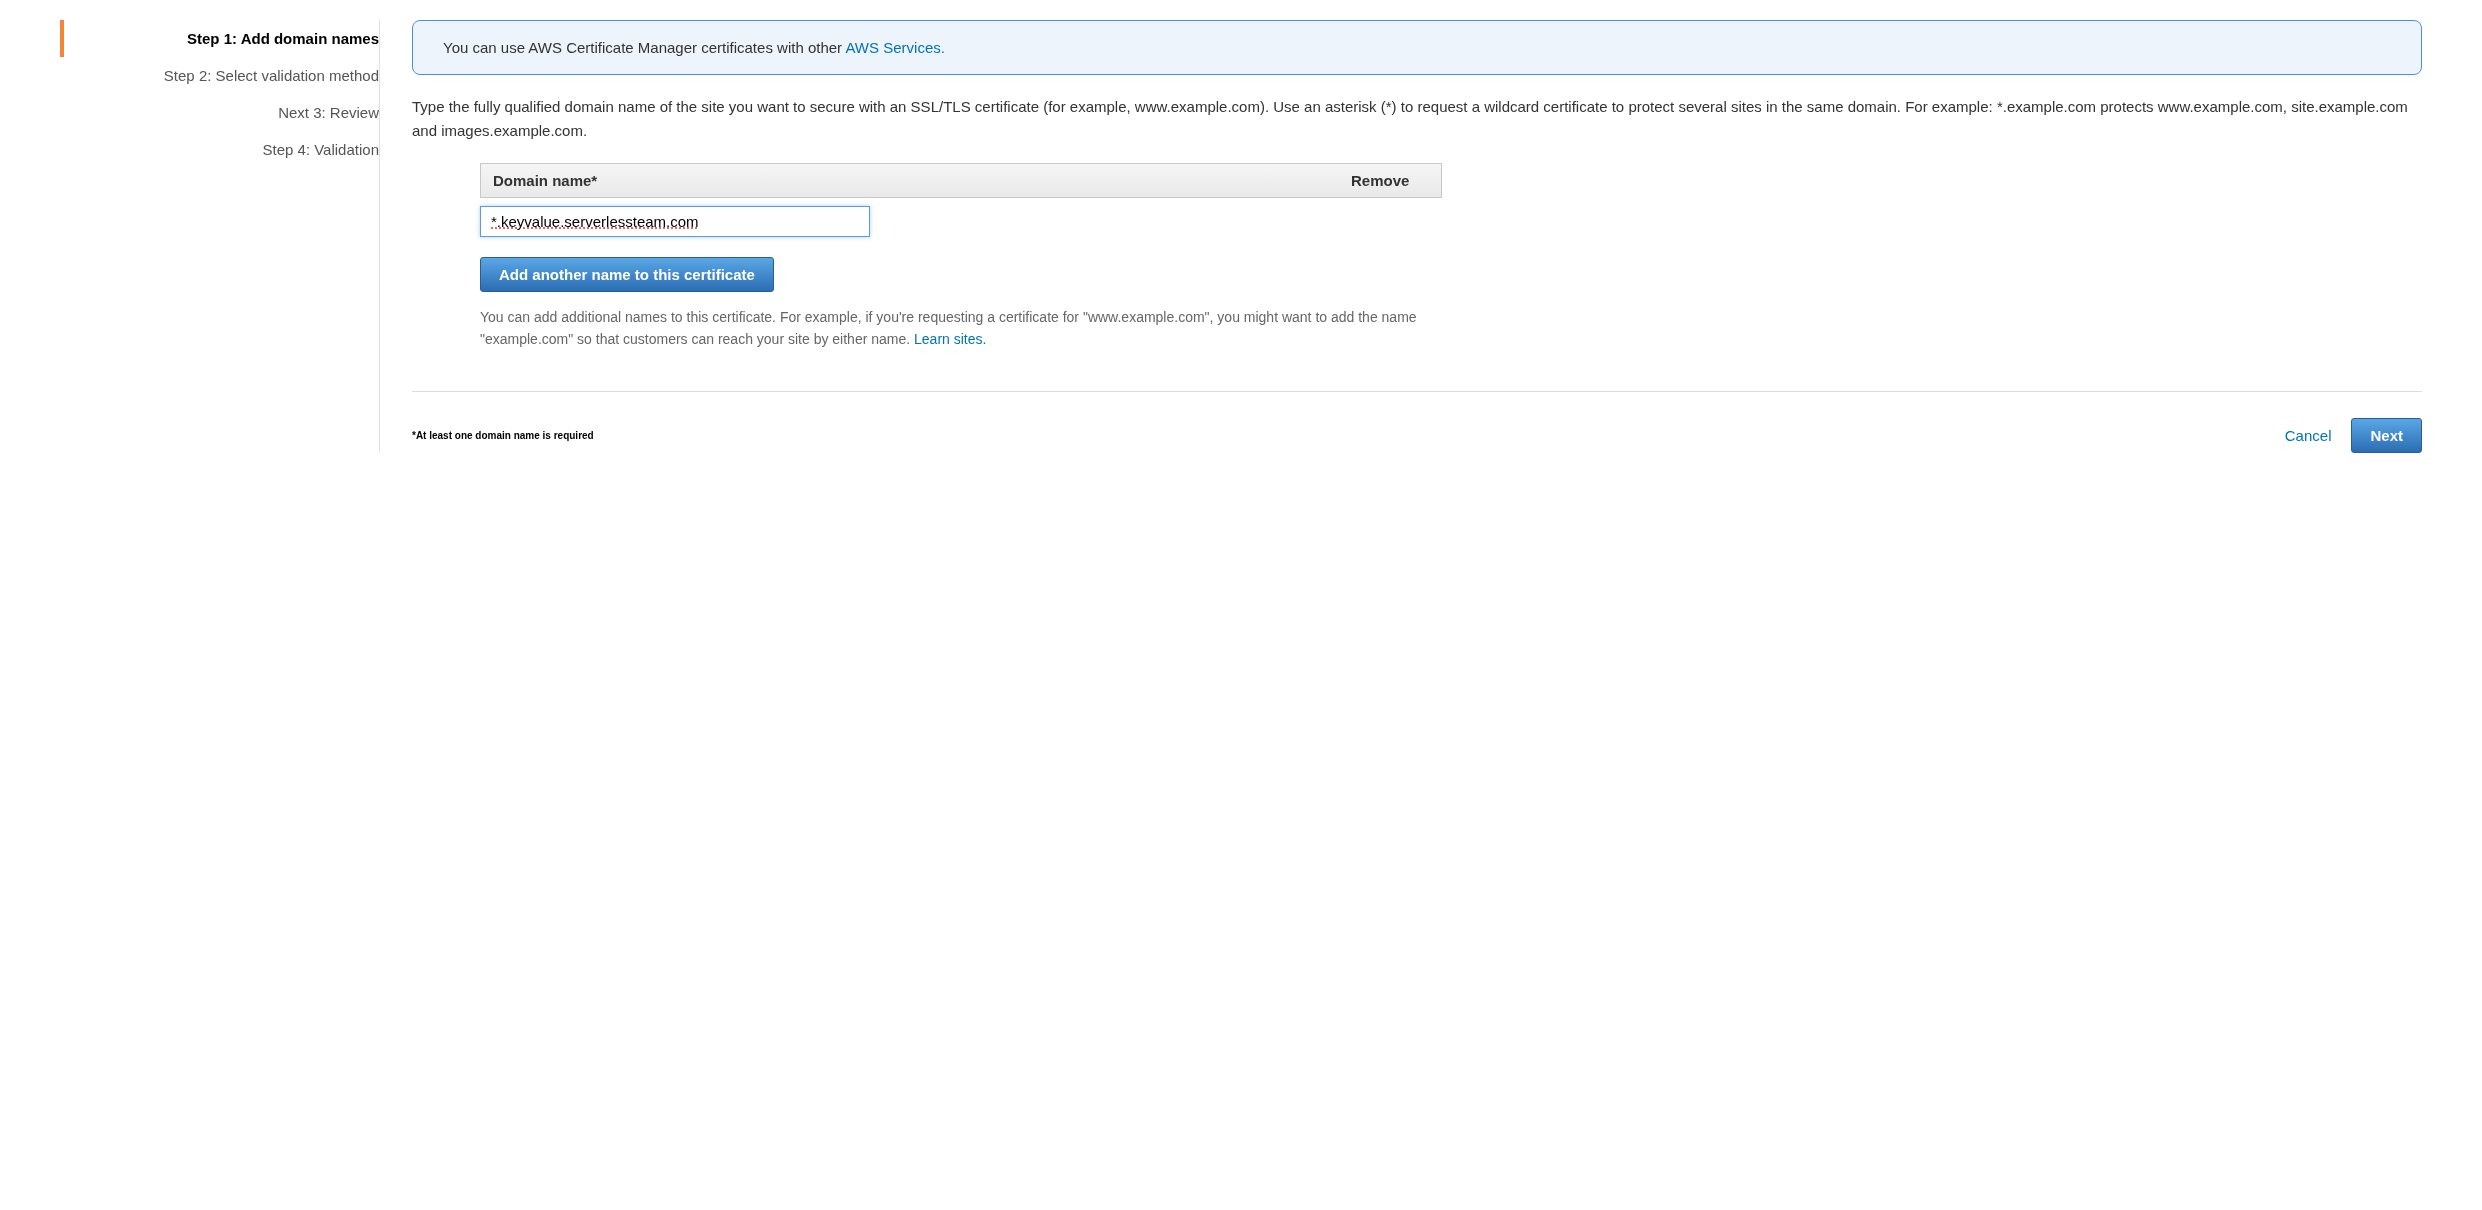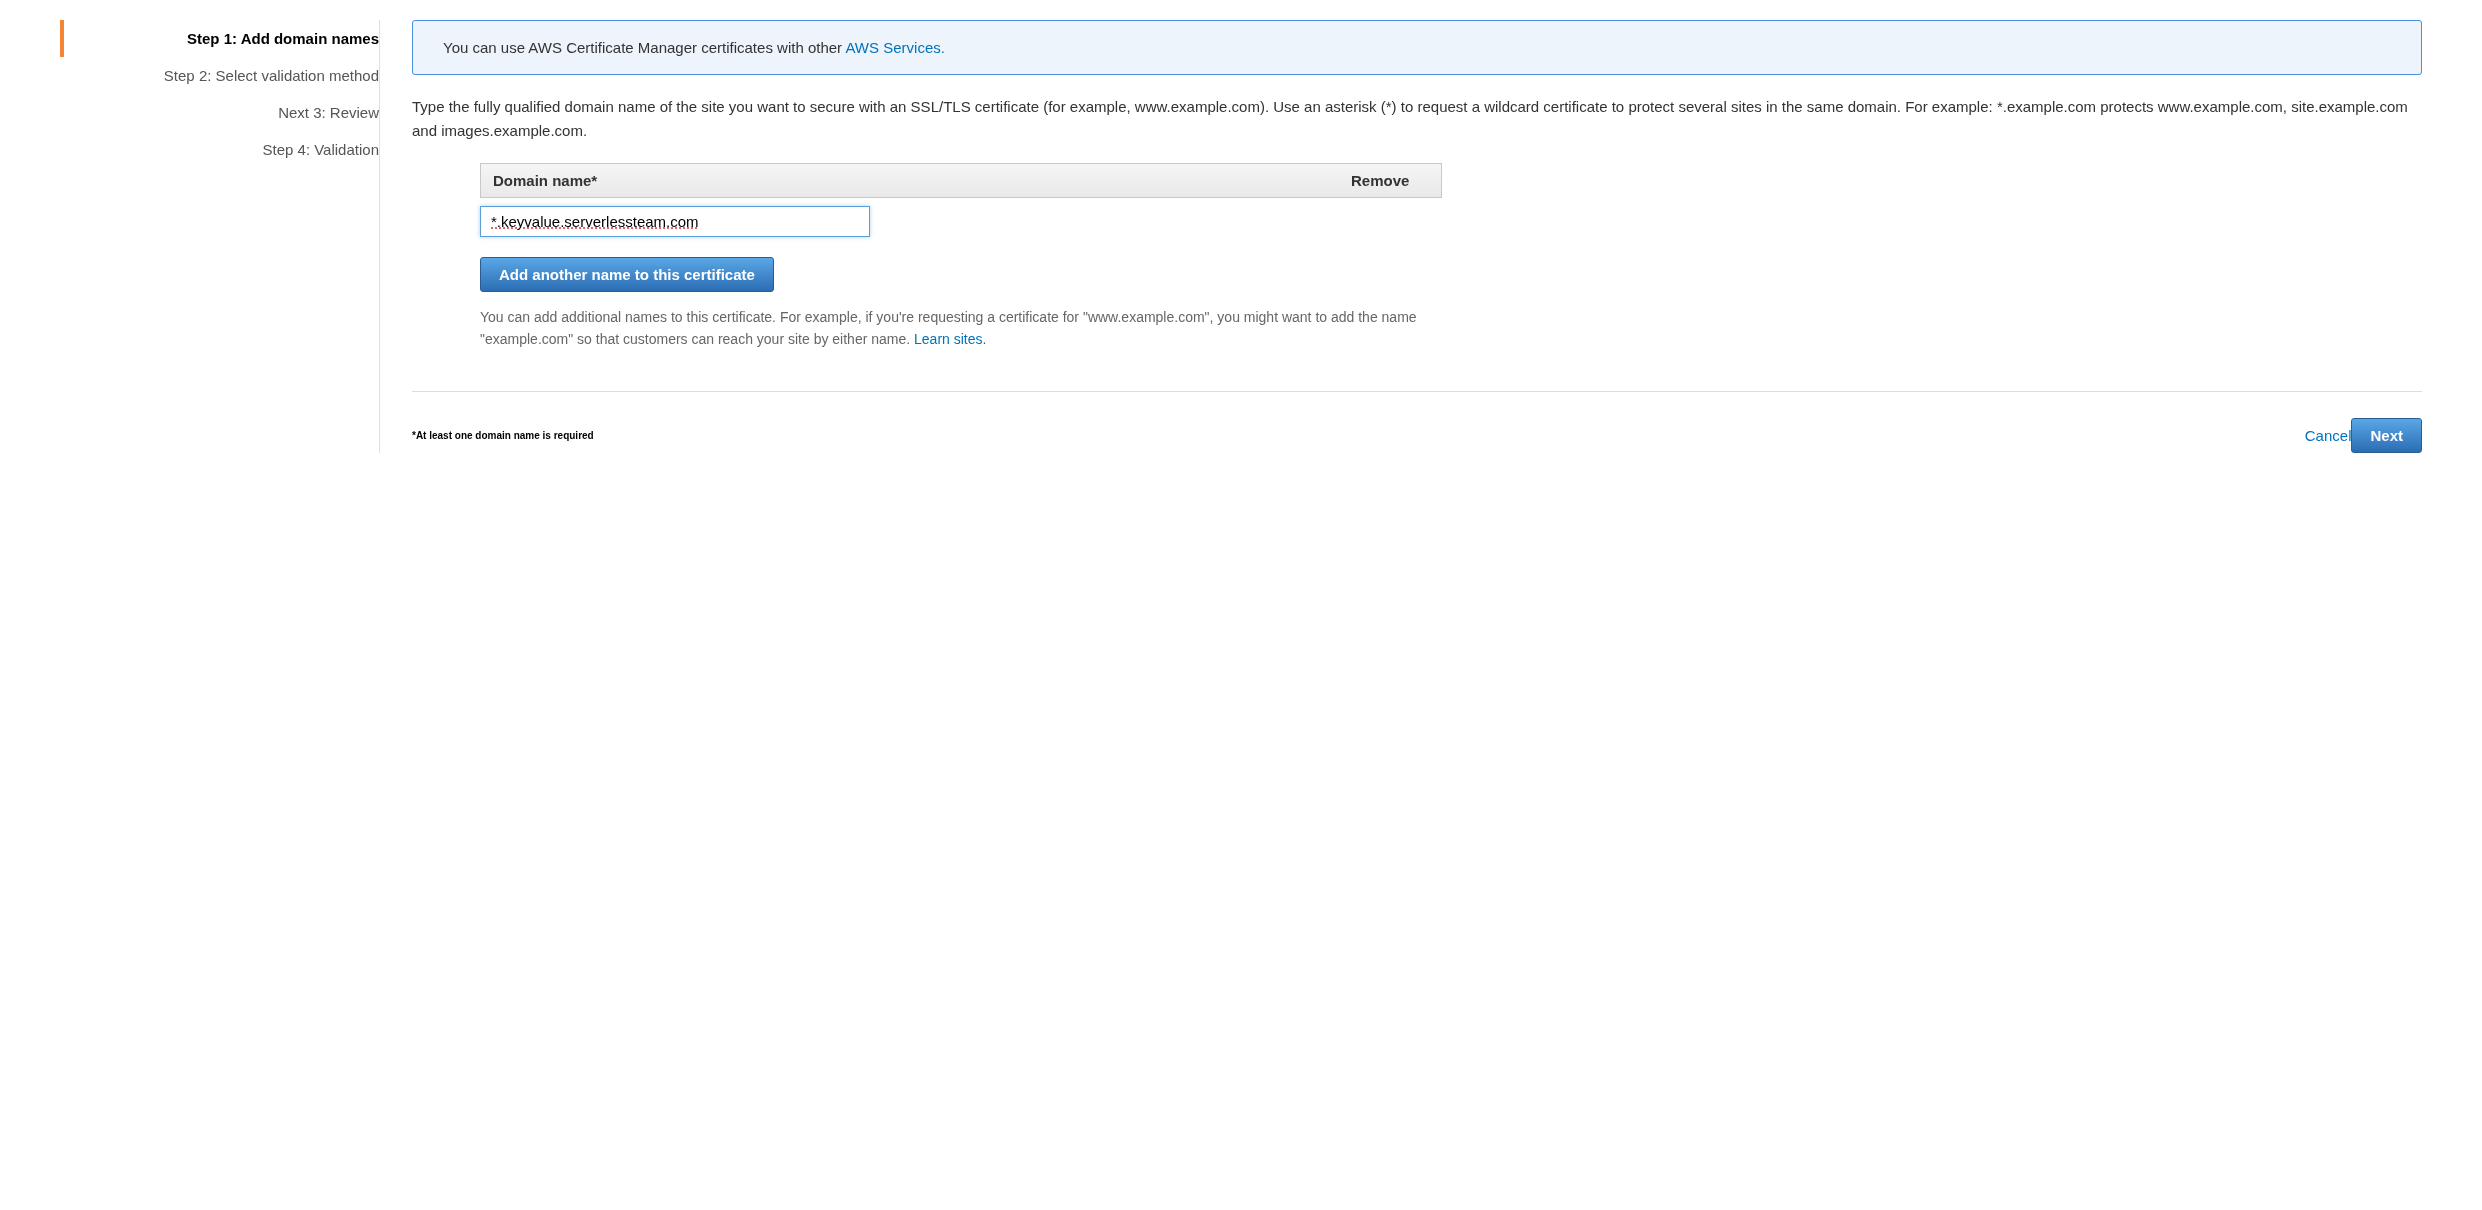--- a/index.html
+++ b/index.html
@@ -5,21 +5,21 @@
     * { margin: 0; padding: 0; box-sizing: border-box; }
     body { font-family: "Helvetica Neue", Helvetica, Arial, sans-serif; background: #fff; color: #16191f; }
     .page { padding: 20px 60px; }
     .page-title { font-size: 32px; font-weight: 300; color: #888; margin: 10px 0 30px 20px; }
     .layout { display: flex; }
     .sidebar { width: 320px; border-right: 1px solid #e0e0e0; padding-top: 0; }
     .step { font-size: 15px; color: #555; padding: 10px 0 10px 10px; text-align: right; }
     .step.active { font-weight: 700; color: #000; border-left: 4px solid #f58536; padding-left: 6px; margin-left: 0; }
     .main { flex: 1; padding: 0 0 0 32px; }
     .info-box {
-      background: #edf4fc; border: 1px solid #4a90e2; border-radius: 3px;
+      background: #edf4fc; border: 1px solid #4a90e2; border-radius: 8px;
       padding: 18px 30px; margin-bottom: 20px; font-size: 15px; color: #333;
     }
     .info-box a { color: #0073bb; text-decoration: none; }
     .section-head { display: flex; justify-content: space-between; align-items: center;
       border-bottom: 1px solid #ccc; padding-bottom: 6px; margin-bottom: 12px; }
     .section-title { font-size: 24px; font-weight: 400; color: #222; }
     .help-icon {
       width: 22px; height: 22px; border-radius: 50%; background: #555; color: #fff;
       font-size: 15px; font-weight: 700; display: inline-flex; align-items: center; justify-content: center;
       cursor: pointer;
@@ -40,21 +40,21 @@
     }
     .btn-primary {
       background: linear-gradient(#5aa7e6,#2b6db3); color: #fff; font-size: 15px; font-weight: 700;
       border: 1px solid #2a5d94; border-radius: 3px; padding: 8px 18px; cursor: pointer;
     }
     .hint { font-size: 14px; color: #666; margin-top: 14px; line-height: 1.6; }
     .hint a { color: #0073bb; text-decoration: none; }
     .footer-sep { margin-top: 40px; border-top: 1px solid #ddd; padding-top: 26px;
       display: flex; justify-content: space-between; align-items: center; }
     .req-note { font-size: 10px; font-weight: 700; color: #000; }
-    .foot-actions { display: flex; align-items: center; }
+    .foot-actions { display: flex; gap: 20px; align-items: center; }
     .link-cancel { color: #0073bb; font-size: 15px; text-decoration: none; cursor: pointer; }
     .btn-next { background: linear-gradient(#5aa7e6,#2b6db3); color: #fff; font-weight: 700;
       font-size: 15px; border: 1px solid #2a5d94; border-radius: 3px; padding: 8px 18px; cursor: pointer; }
   </style>
 </head>
 <body>
 
 <div class="page">
   <div class="layout">
     <nav class="sidebar">

